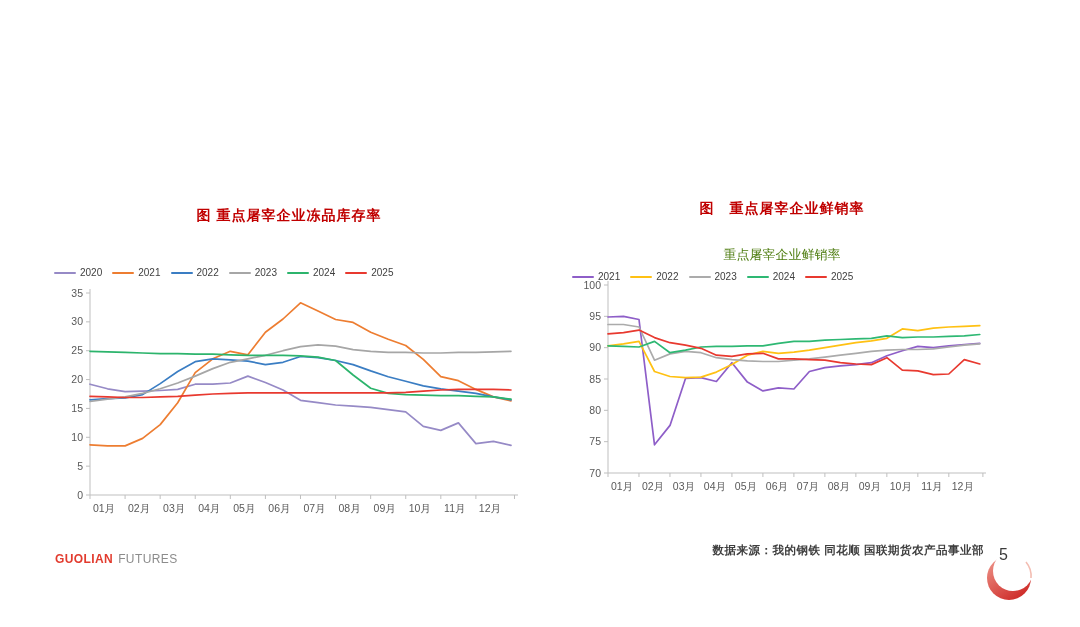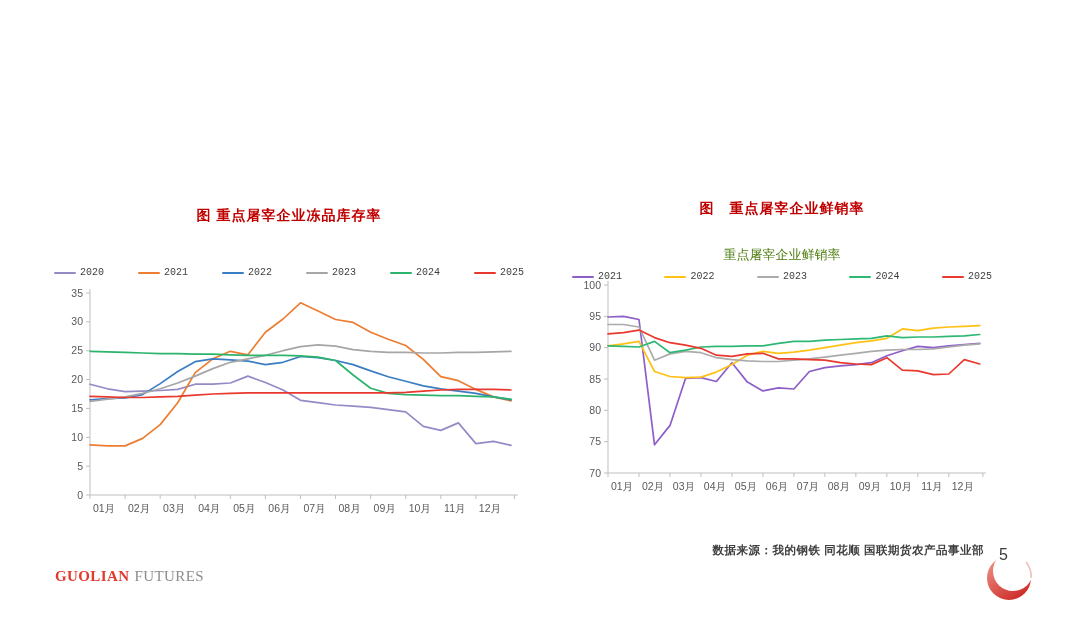--- a/index.html
+++ b/index.html
@@ -11,27 +11,27 @@
   .hdr h1{margin:0 0 0 12px;font-size:27px;font-weight:600;color:#1a1a1a;letter-spacing:1px;}
   
   .summary{position:absolute;left:68px;top:86px;width:950px;margin:0;
            font-family:"Liberation Serif","DejaVu Serif",serif;
            font-size:21px;line-height:30px;color:#000;text-indent:2em;}
   
   .chart-block{position:absolute;}
   .c-title{width:100%;text-align:center;font-size:14px;font-weight:bold;color:#C00000;letter-spacing:1px;}
   .c-subtitle{position:absolute;width:100%;text-align:center;font-size:13px;color:#4d7c0f;
               font-family:"Liberation Serif","DejaVu Serif",serif;}
-  .legend{position:absolute;width:100%;display:flex;justify-content:space-between;align-items:center;gap:10px;z-index:2;font-family:Liberation Mono, monospace;}
+  .legend{position:absolute;width:100%;display:flex;justify-content:flex-start;align-items:center;gap:10px;z-index:2;}
   .lg-item{display:flex;align-items:center;}
   .lg-line{display:inline-block;width:22px;height:2px;border-radius:1px;margin-right:4px;}
   .lg-txt{font-size:10px;color:#404040;}
   svg.plot{position:absolute;left:0;}
   
-  .logo{position:absolute;left:55px;top:568px;font-size:15px;font-weight:600;letter-spacing:0.4px;font-family:Liberation Serif, serif;}
+  .logo{position:absolute;left:55px;top:552px;font-size:12px;font-weight:600;letter-spacing:0.4px;}
   .logo .p1{color:#E23B2E;}
   .logo .p2{color:#8C8C8C;margin-left:5px;font-weight:400;}
   .source{position:absolute;right:96px;top:543px;font-size:11.5px;font-weight:700;color:#3f3f3f;letter-spacing:0.5px;}
   .pagenum{position:absolute;left:999px;top:546px;font-size:16px;color:#3a3a3a;z-index:3;}
   .swoosh{position:absolute;left:982px;top:556px;width:56px;height:48px;z-index:2;}
 </style>
 </head>
 <body>
 
 <div class="slide">

